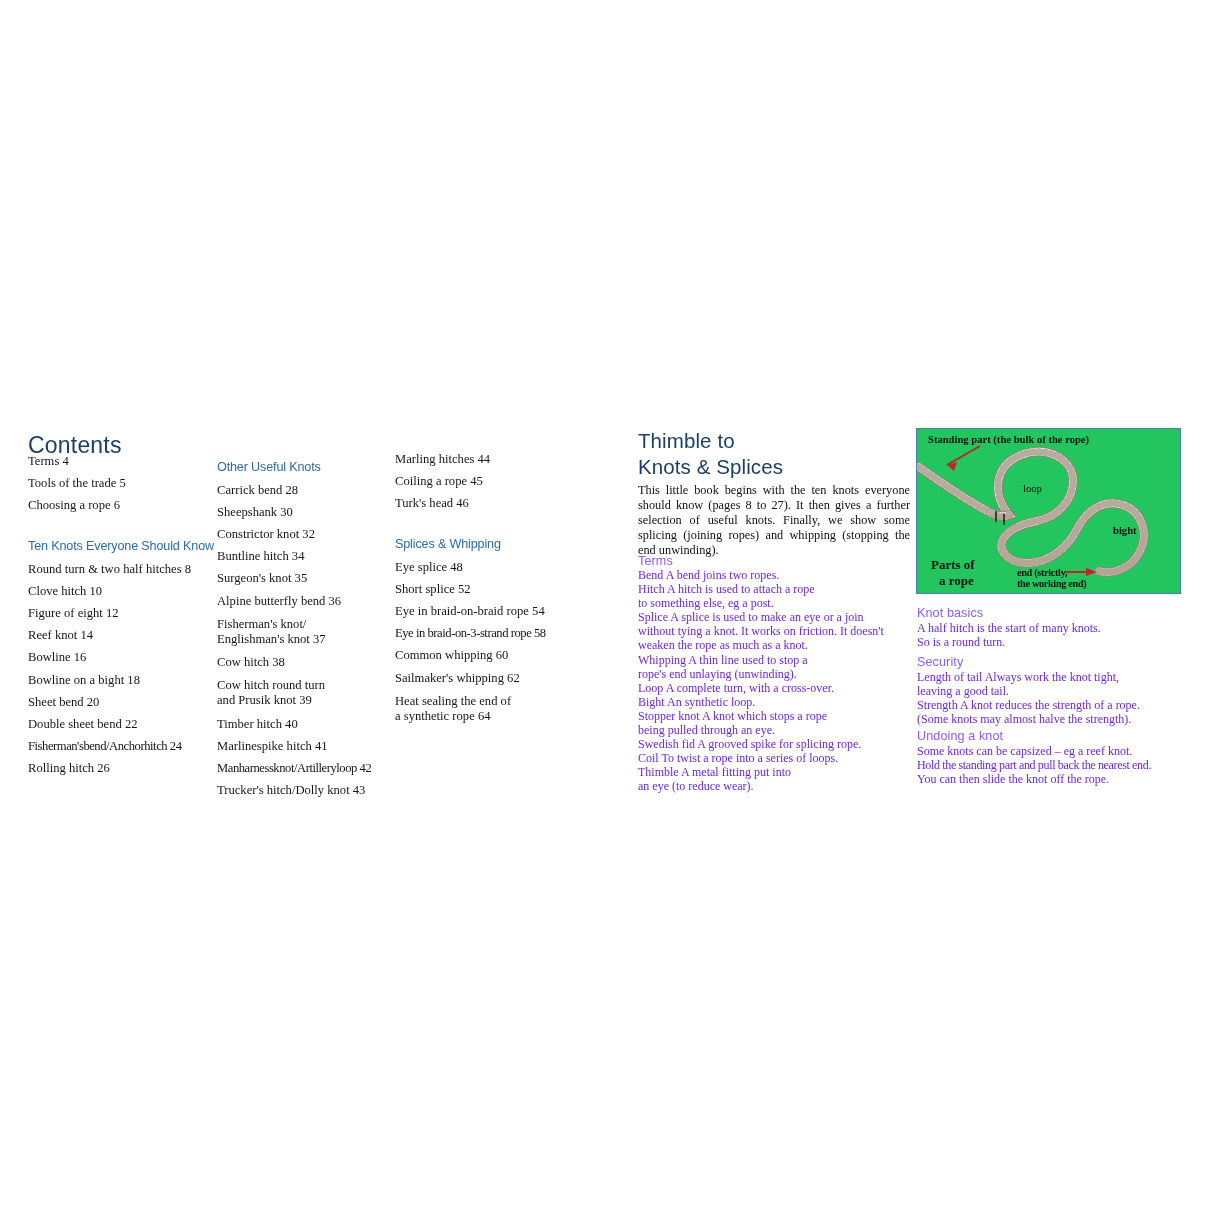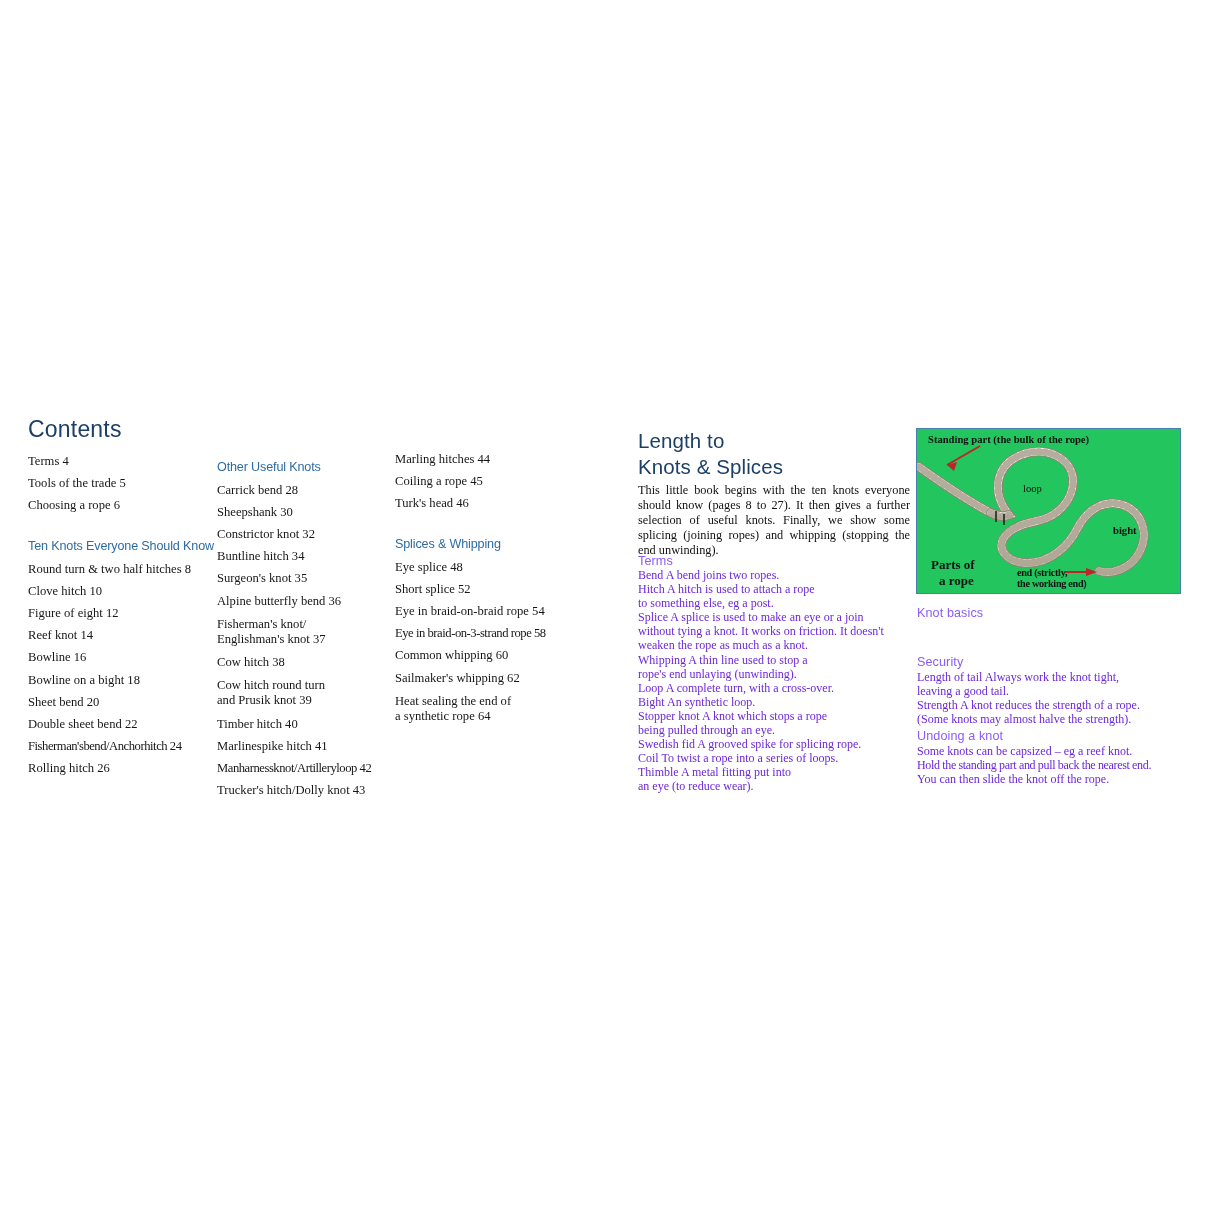--- a/index.html
+++ b/index.html
@@ -20,21 +20,21 @@
     left: 0;
     top: 0;
     width: 1214px;
     height: 1214px;
   }
 
   
   .contents-title {
     position: absolute;
     left: 28px;
-    top: 416px;
+    top: 432px;
     font-family: "Liberation Sans", sans-serif;
     font-size: 23px;
     font-weight: 400;
     color: #1c3f66;
     letter-spacing: 0.2px;
   }
 
   .toc-col {
     position: absolute;
     font-size: 12.4px;
@@ -246,21 +246,21 @@
     <div class="gap-item"></div>
     <div class="toc-item">Common whipping  60</div>
     <div class="gap-item"></div>
     <div class="toc-item">Sailmaker's whipping  62</div>
     <div class="gap-item"></div>
     <div class="toc-item two-line" style="white-space:pre-line;">Heat sealing the end of
 a synthetic rope  64</div>
   </div>
 
   <div class="welcome-title">
-    <div>Length to</div>
+    <div>Thimble to</div>
     <div>Knots &amp; Splices</div>
   </div>
 
   <div class="intro-para">This little book begins with the ten knots everyone should know (pages 8 to 27). It then gives a further selection of useful knots. Finally, we show some splicing (joining ropes) and whipping (stopping the end unwinding).</div>
 
   <div class="terms-block">
     <div class="sec-head">Terms</div>
     <div class="sec-body">
       <div class="ln">Bend  A bend joins two ropes.</div>
       <div class="ln">Hitch  A hitch is used to attach a rope</div>
@@ -350,20 +350,24 @@
       <div style="padding-left:8px">a rope</div>
     </div>
     <div class="dlabel dl-end">
       <div>end (strictly,</div>
       <div>the working end)</div>
     </div>
   </div>
 
   <div class="rc-block rc-knot">
     <div class="sec-head">Knot basics</div>
+    <div class="sec-body">
+      <div class="ln">A half hitch is the start of many knots.</div>
+      <div class="ln">So is a round turn.</div>
+    </div>
   </div>
 
   <div class="rc-block rc-undo">
     <div class="sec-head">Undoing a knot</div>
     <div class="sec-body">
       <div class="ln">Some knots can be capsized – eg a reef knot.</div>
       <div class="ln" style="letter-spacing:-0.35px">Hold the standing part and pull back the nearest end.</div>
       <div class="ln">You can then slide the knot off the rope.</div>
     </div>
   </div>

